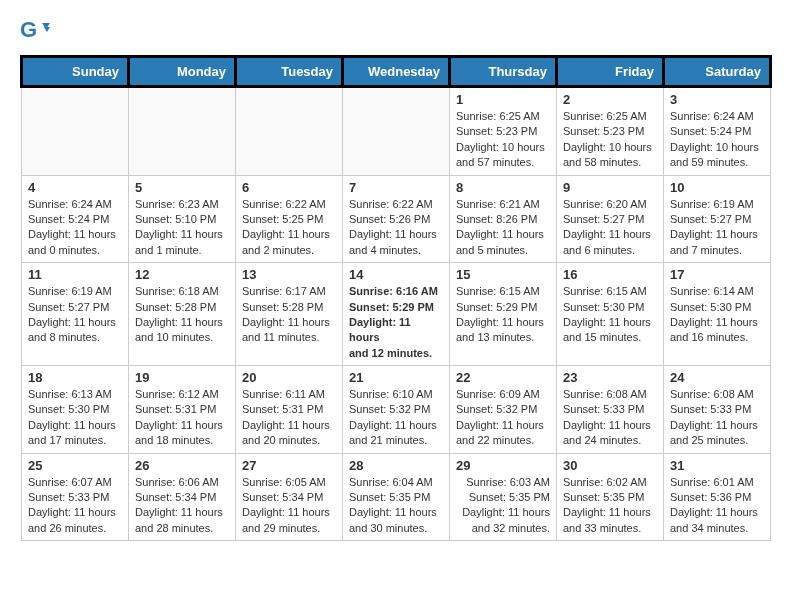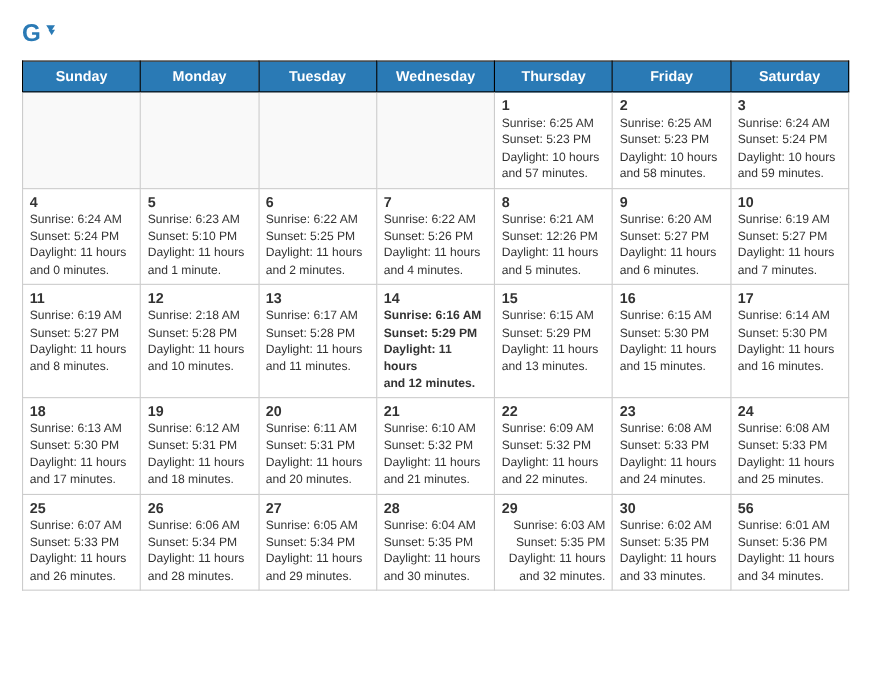--- a/index.html
+++ b/index.html
@@ -6,21 +6,21 @@
     body { font-family: Arial, sans-serif; background: #fff; width: 792px; min-height: 612px; }
     .container { padding: 15px 20px; }
     .header { display: flex; justify-content: space-between; align-items: flex-start; margin-bottom: 10px; }
     .logo { display: flex; align-items: center; }
     .logo-text { font-size: 22px; font-weight: bold; color: #333; line-height: 1.1; }
     .logo-icon { width: 30px; height: 30px; margin-right: 4px; }
     .title-block { text-align: right; }
     .month-title { font-size: 36px; color: #333; font-weight: normal; }
     .location { font-size: 16px; color: #555; }
     table { width: 100%; border-collapse: collapse; }
-    th { background-color: #2a7ab5; color: #fff; text-align: center; padding: 6px 8px; font-size: 13px; border: 1px solid #000000; }
+    th { background-color: #2a7ab5; color: #fff; text-align: right; padding: 6px 8px; font-size: 13px; border: 3px solid #000000; }
     td { border: 1px solid #ccc; vertical-align: top; padding: 4px 6px; font-size: 11px; color: #333; width: calc(100%/7); min-height: 80px; }
     .day-num { font-size: 13px; font-weight: bold; display: block; margin-bottom: 2px; }
     .day-info { font-size: 11px; line-height: 1.4; color: #333; }
     .empty { background: #f9f9f9; }
     tr td { height: 85px; }
   </style>
 </head>
 <body>
 
 <div class="container">
@@ -107,21 +107,21 @@
           <td>
             <span class="day-num">7</span>
             <div class="day-info" style="white-space: pre-line;">Sunrise: 6:22 AM
 Sunset: 5:26 PM
 Daylight: 11 hours
 and 4 minutes.</div>
           </td>
           <td>
             <span class="day-num">8</span>
             <div class="day-info" style="white-space: pre-line;">Sunrise: 6:21 AM
-Sunset: 12:26 PM
+Sunset: 8:26 PM
 Daylight: 11 hours
 and 5 minutes.</div>
           </td>
           <td>
             <span class="day-num">9</span>
             <div class="day-info" style="white-space: pre-line;">Sunrise: 6:20 AM
 Sunset: 5:27 PM
 Daylight: 11 hours
 and 6 minutes.</div>
           </td>
@@ -136,21 +136,21 @@
         <tr>
           <td>
             <span class="day-num">11</span>
             <div class="day-info" style="white-space: pre-line;">Sunrise: 6:19 AM
 Sunset: 5:27 PM
 Daylight: 11 hours
 and 8 minutes.</div>
           </td>
           <td>
             <span class="day-num">12</span>
-            <div class="day-info" style="white-space: pre-line;">Sunrise: 2:18 AM
+            <div class="day-info" style="white-space: pre-line;">Sunrise: 6:18 AM
 Sunset: 5:28 PM
 Daylight: 11 hours
 and 10 minutes.</div>
           </td>
           <td>
             <span class="day-num">13</span>
             <div class="day-info" style="white-space: pre-line;">Sunrise: 6:17 AM
 Sunset: 5:28 PM
 Daylight: 11 hours
 and 11 minutes.</div>
@@ -272,21 +272,21 @@
 and 32 minutes.</div>
           </td>
           <td>
             <span class="day-num">30</span>
             <div class="day-info" style="white-space: pre-line;">Sunrise: 6:02 AM
 Sunset: 5:35 PM
 Daylight: 11 hours
 and 33 minutes.</div>
           </td>
           <td>
-            <span class="day-num">56</span>
+            <span class="day-num">31</span>
             <div class="day-info" style="white-space: pre-line;">Sunrise: 6:01 AM
 Sunset: 5:36 PM
 Daylight: 11 hours
 and 34 minutes.</div>
           </td>
         </tr>
       </tbody>
   </table>
 </div>
 

